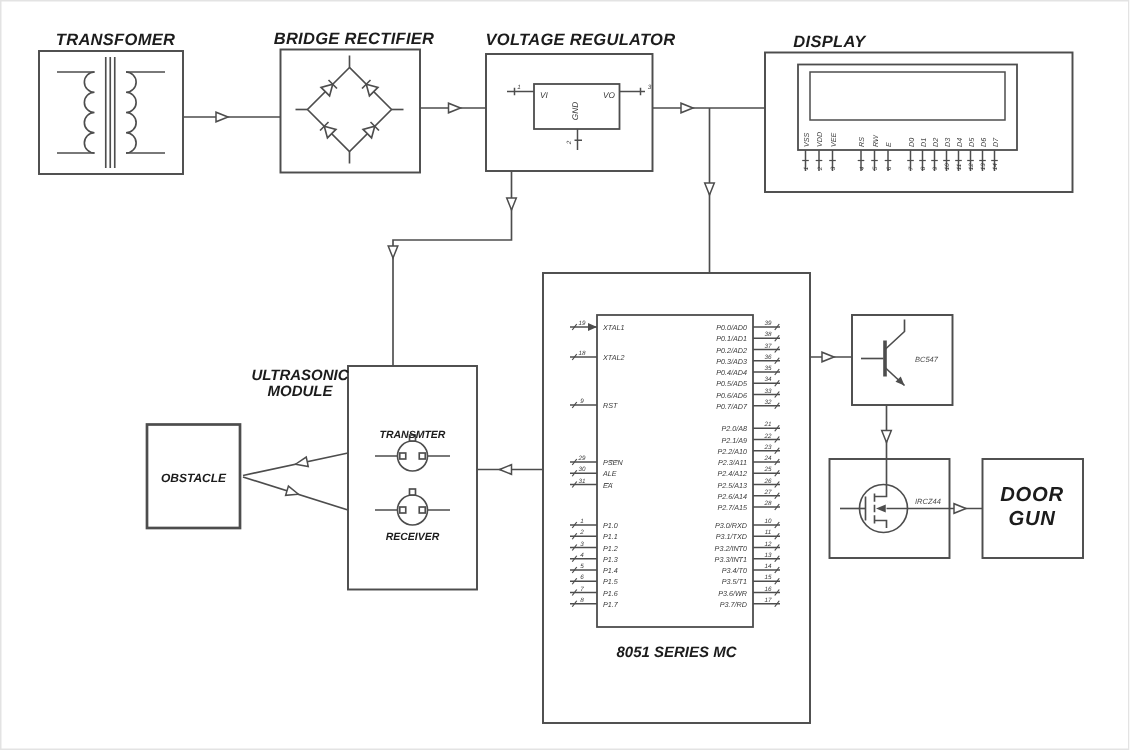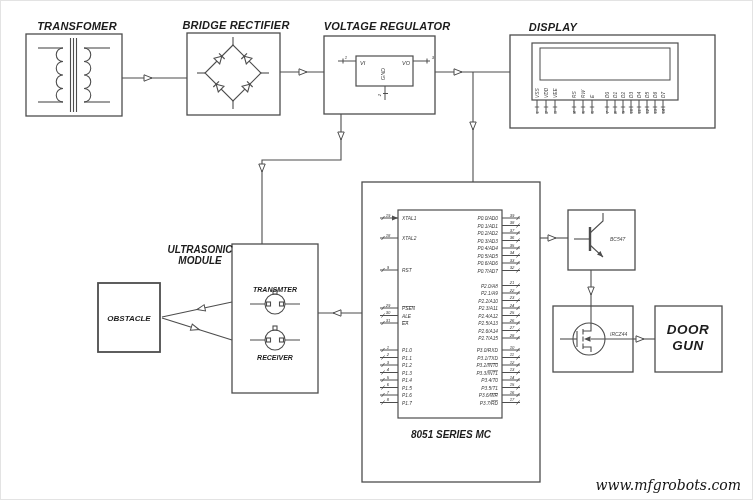--- a/index.html
+++ b/index.html
@@ -400,14 +400,13 @@
     <text class="lbl-tr" x="275" y="360" text-anchor="middle">RECEIVER</text>
     <text class="lbl-md" x="129" y="321" text-anchor="middle">OBSTACLE</text>
     <text class="title-sm" x="451" y="438" text-anchor="middle">8051 SERIES MC</text>
     <text class="part-t" x="610" y="241">BC547</text>
     <text class="part-t" x="610" y="336">IRCZ44</text>
     <text class="big" x="688" y="334" text-anchor="middle">DOOR</text>
     <text class="big" x="688" y="350" text-anchor="middle">GUN</text>
   </g>
 </svg>
 
-<div class="watermark">www.mfgrobots.com</div>
 </div>
 
 </body></html>

